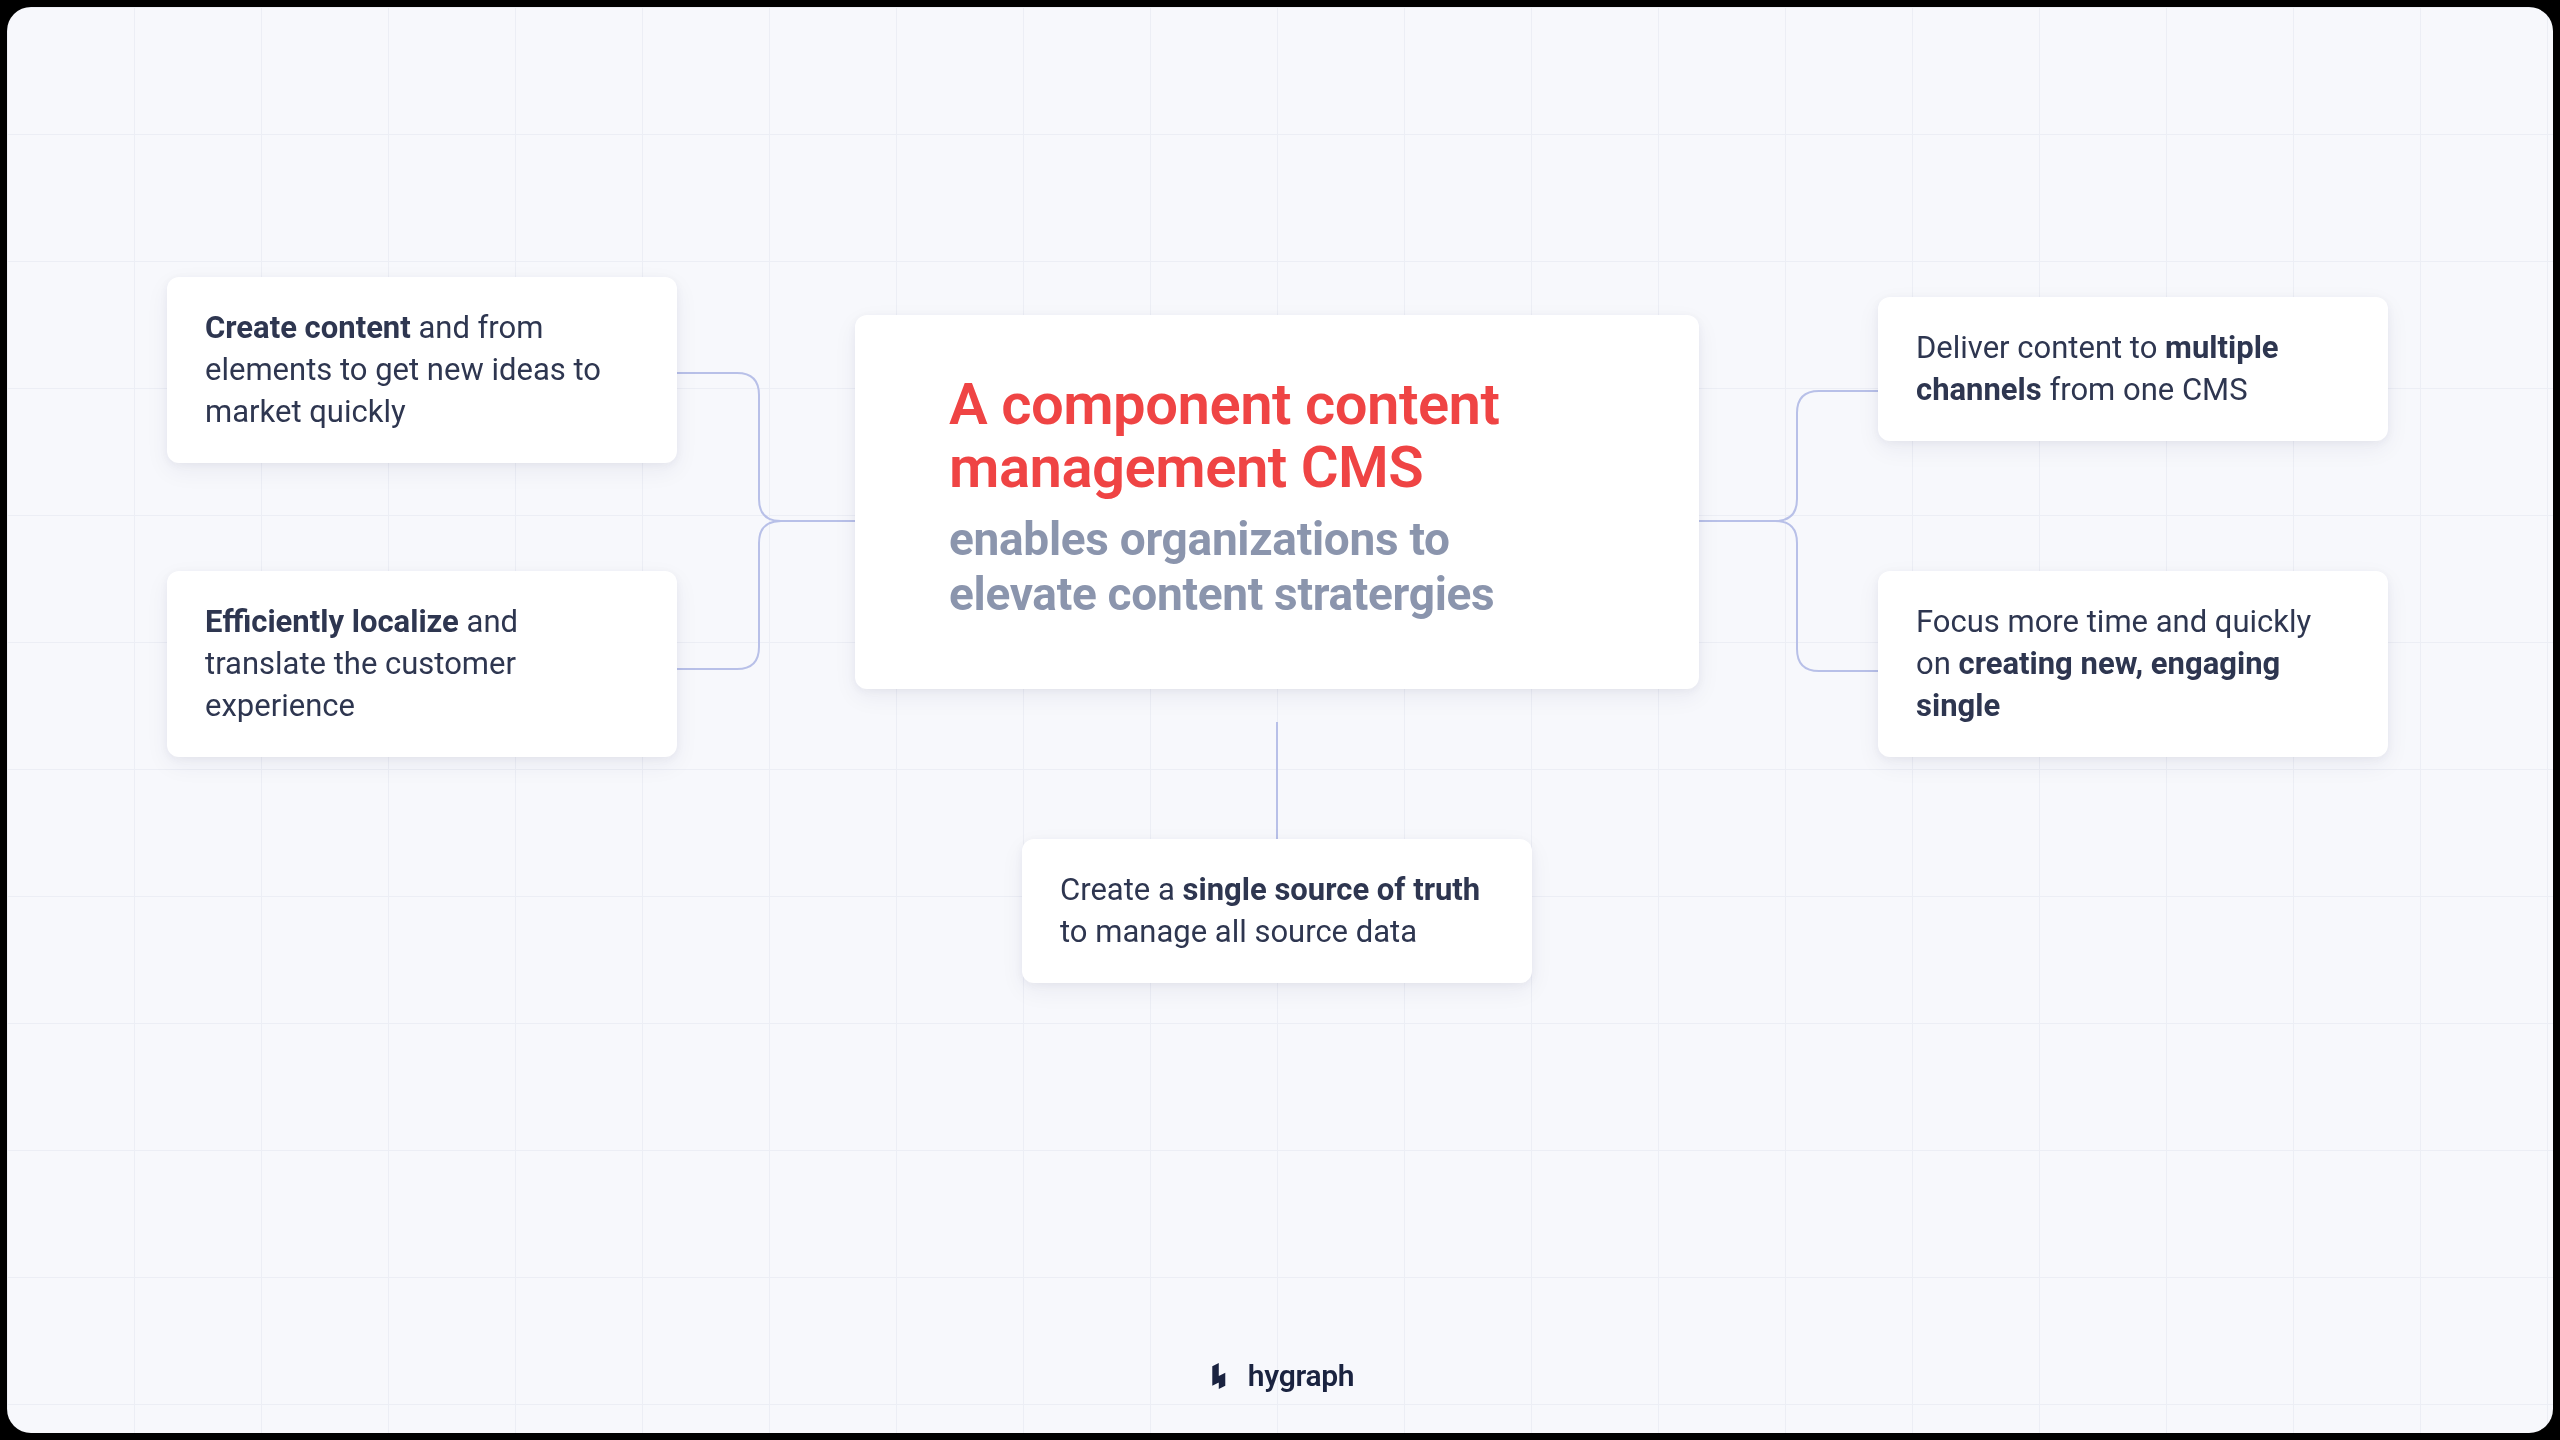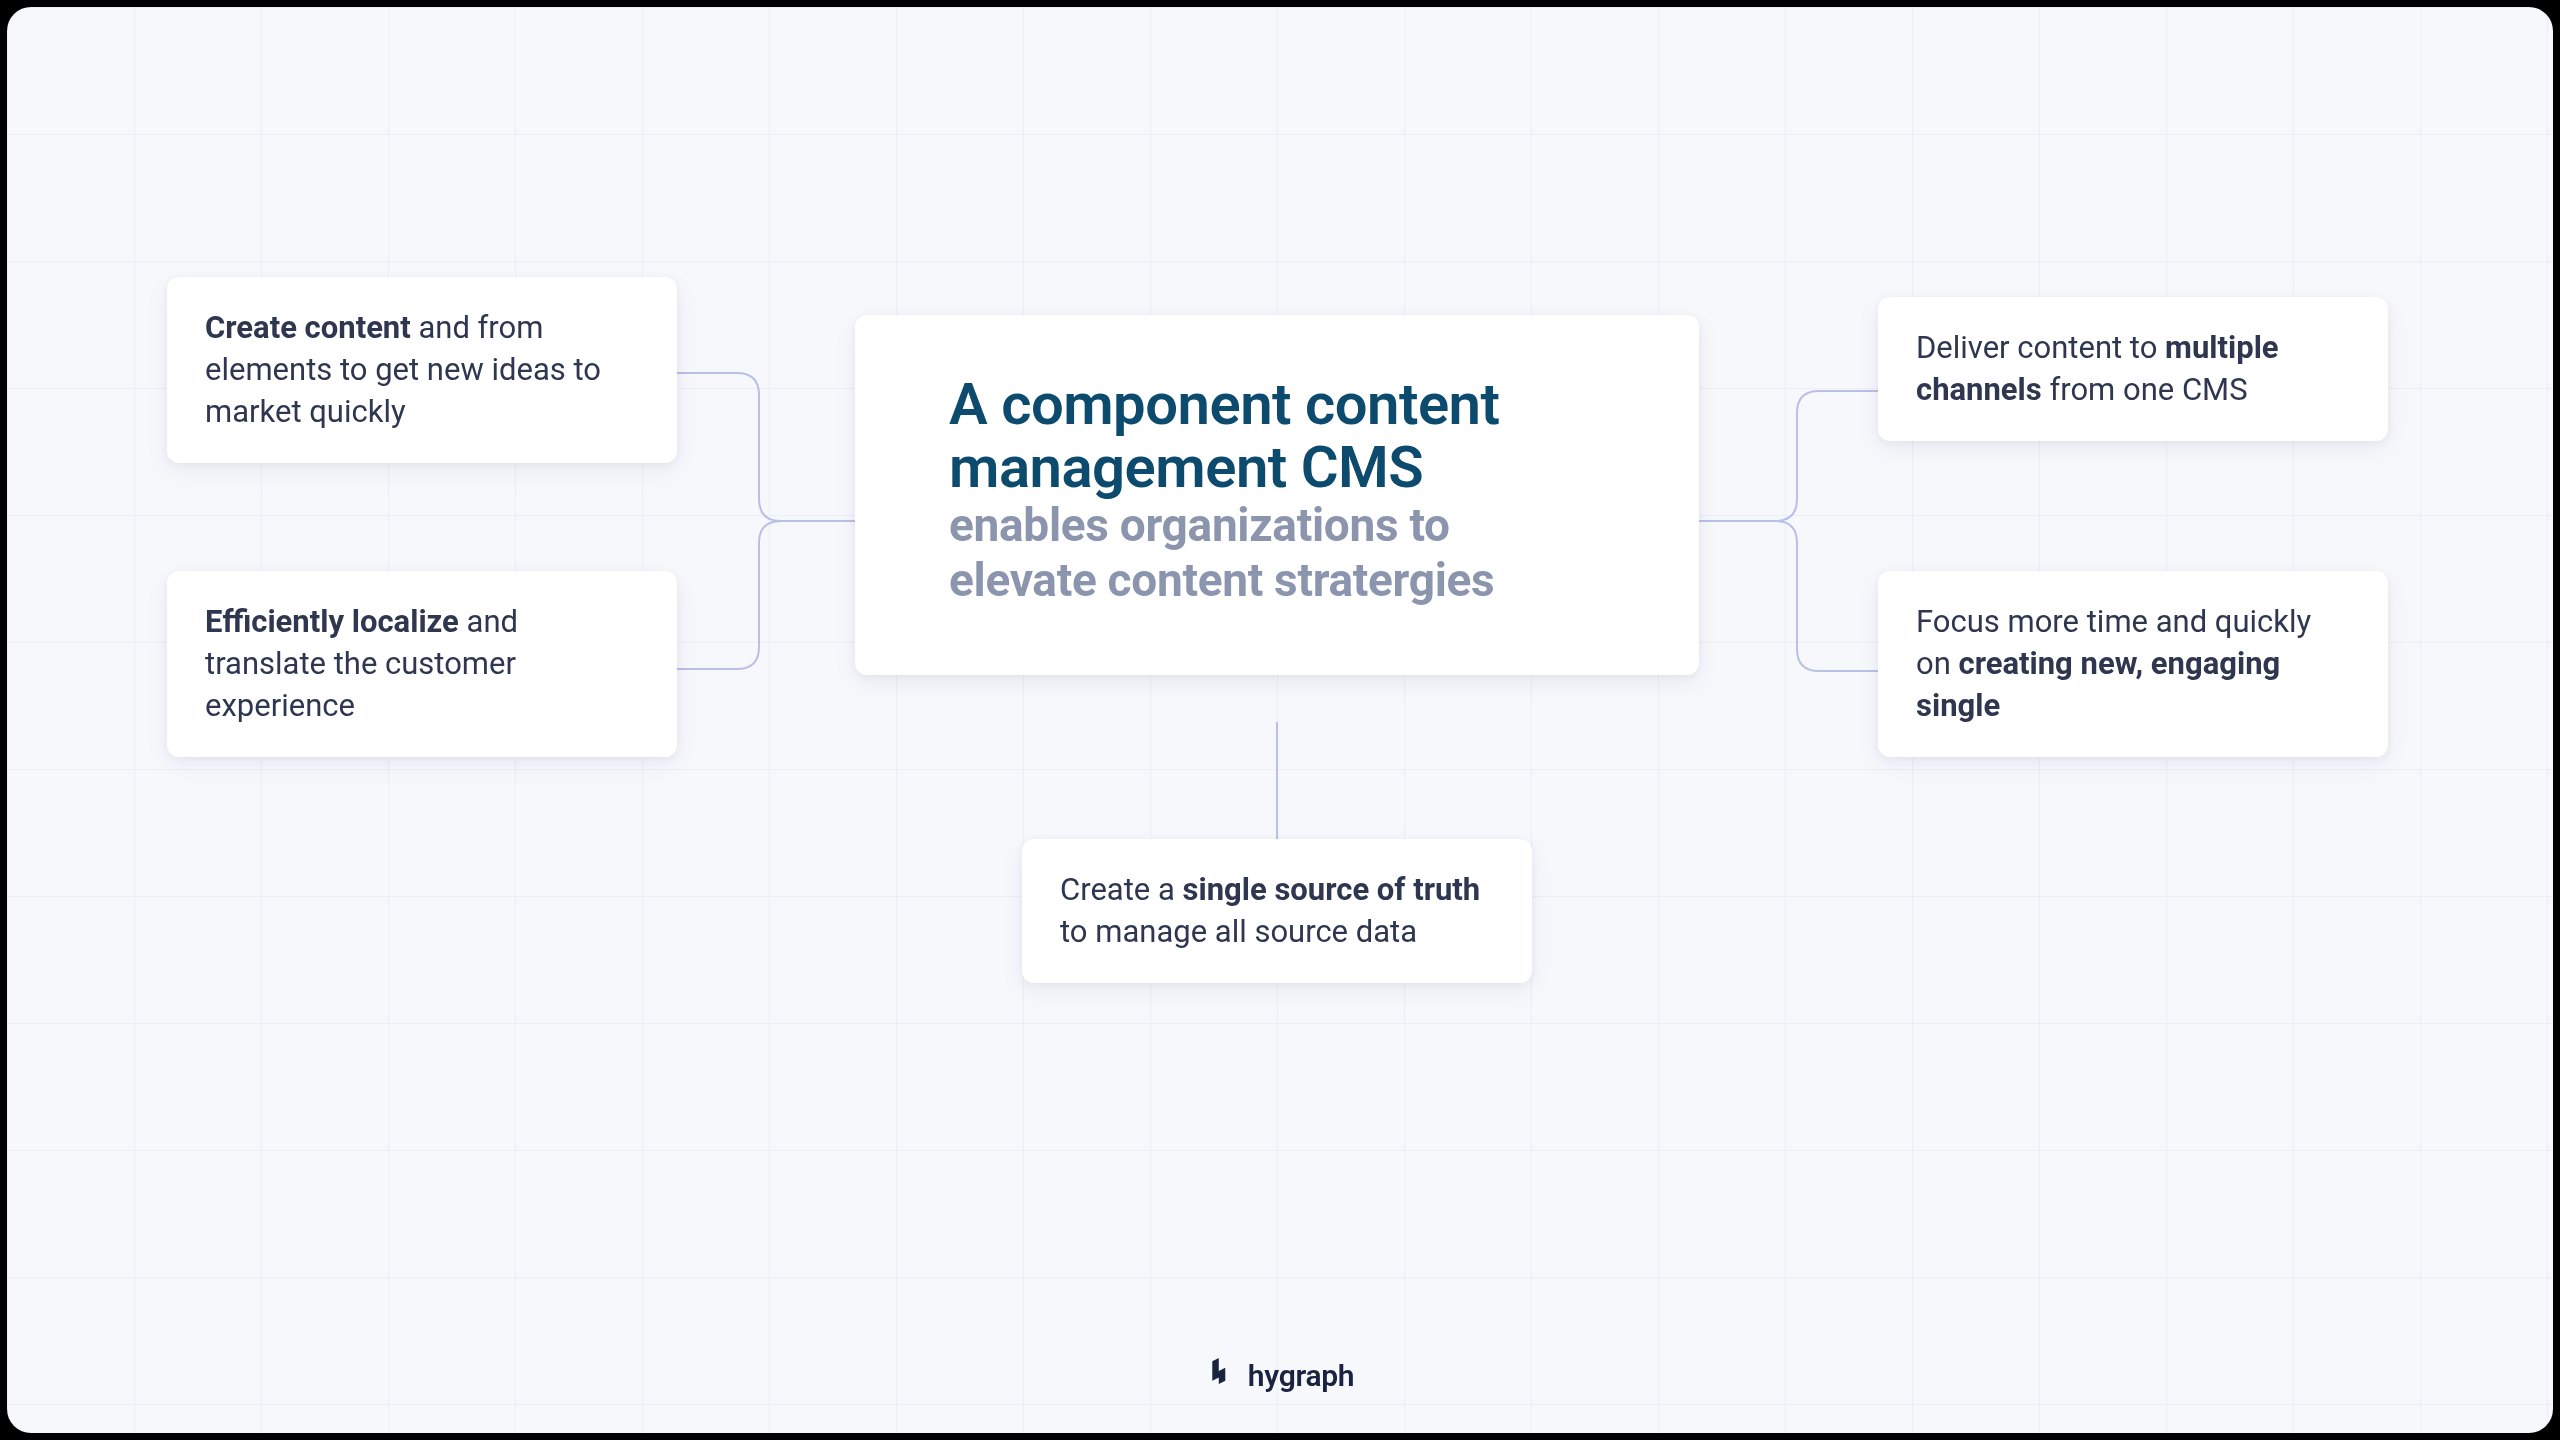--- a/index.html
+++ b/index.html
@@ -1,29 +1,29 @@
 <!DOCTYPE html>
 <html><head>
 <meta charset="utf-8">
 <style>
 *{margin:0;padding:0;box-sizing:border-box}
 body{font-family:-apple-system,BlinkMacSystemFont,"Segoe UI",Roboto,sans-serif;width:2560px;height:1440px;background:#000;display:flex;align-items:center;justify-content:center}
 .canvas{width:2546px;height:1426px;background:#f7f8fc;border-radius:24px;position:relative;overflow:hidden;background-image:linear-gradient(#eceef5 1px,transparent 1px),linear-gradient(90deg,#eceef5 1px,transparent 1px);background-size:127px 127px;background-position:0 0}
 .card{position:absolute;background:#fff;border-radius:12px;box-shadow:0 2px 8px rgba(30,40,80,.05),0 8px 24px rgba(30,40,80,.06);padding:28px 32px}
 .center{left:848px;top:308px;width:844px;padding:58px 94px 66px}
-.center h1{font-size:58px;font-weight:600;color:#0c4a6e;line-height:1.08;letter-spacing:-.5px;}
+.center h1{font-size:58px;font-weight:600;color:#ef4444;line-height:1.08;letter-spacing:-.5px;margin-bottom:14px}
 .center p{font-size:46px;font-weight:700;color:#8b95ad;line-height:1.2;letter-spacing:-.3px}
 .side{width:510px;font-size:31px;color:#2e3650;line-height:1.35;padding:30px 38px}
 .side b{font-weight:700}
 .lt{left:160px;top:270px}
 .lb{left:160px;top:564px}
 .rt{left:1871px;top:290px}
 .rb{left:1871px;top:564px}
 .bt{left:1015px;top:832px}
-.brand{position:absolute;left:50%;transform:translateX(-50%);bottom:40px;display:flex;align-items:flex-start;gap:16px;color:#1a2340}
+.brand{position:absolute;left:50%;transform:translateX(-50%);bottom:40px;display:flex;align-items:center;gap:16px;color:#1a2340}
 .brand svg{width:26px;height:26px}
 .brand span{font-size:30px;font-weight:600;letter-spacing:-.3px}
 svg.conn{position:absolute;pointer-events:none}
 .conn path{fill:none;stroke:#b8c0e8;stroke-width:2}
 </style>
 </head>
 <body>
 
 <div class="canvas">
 

